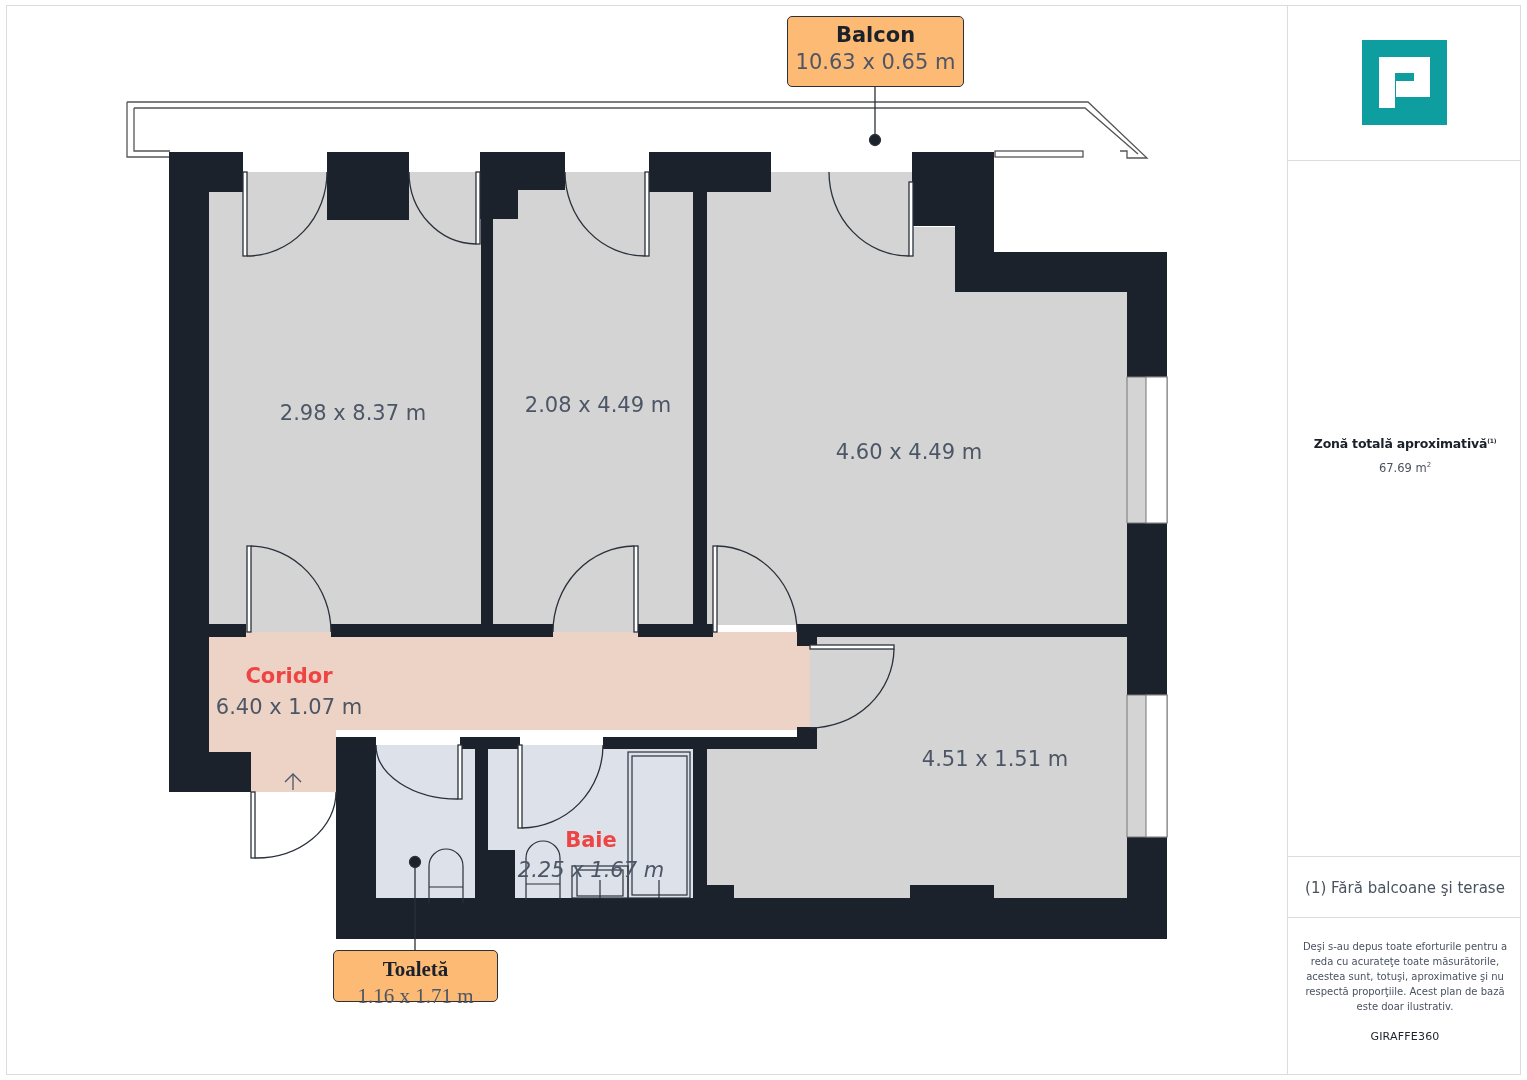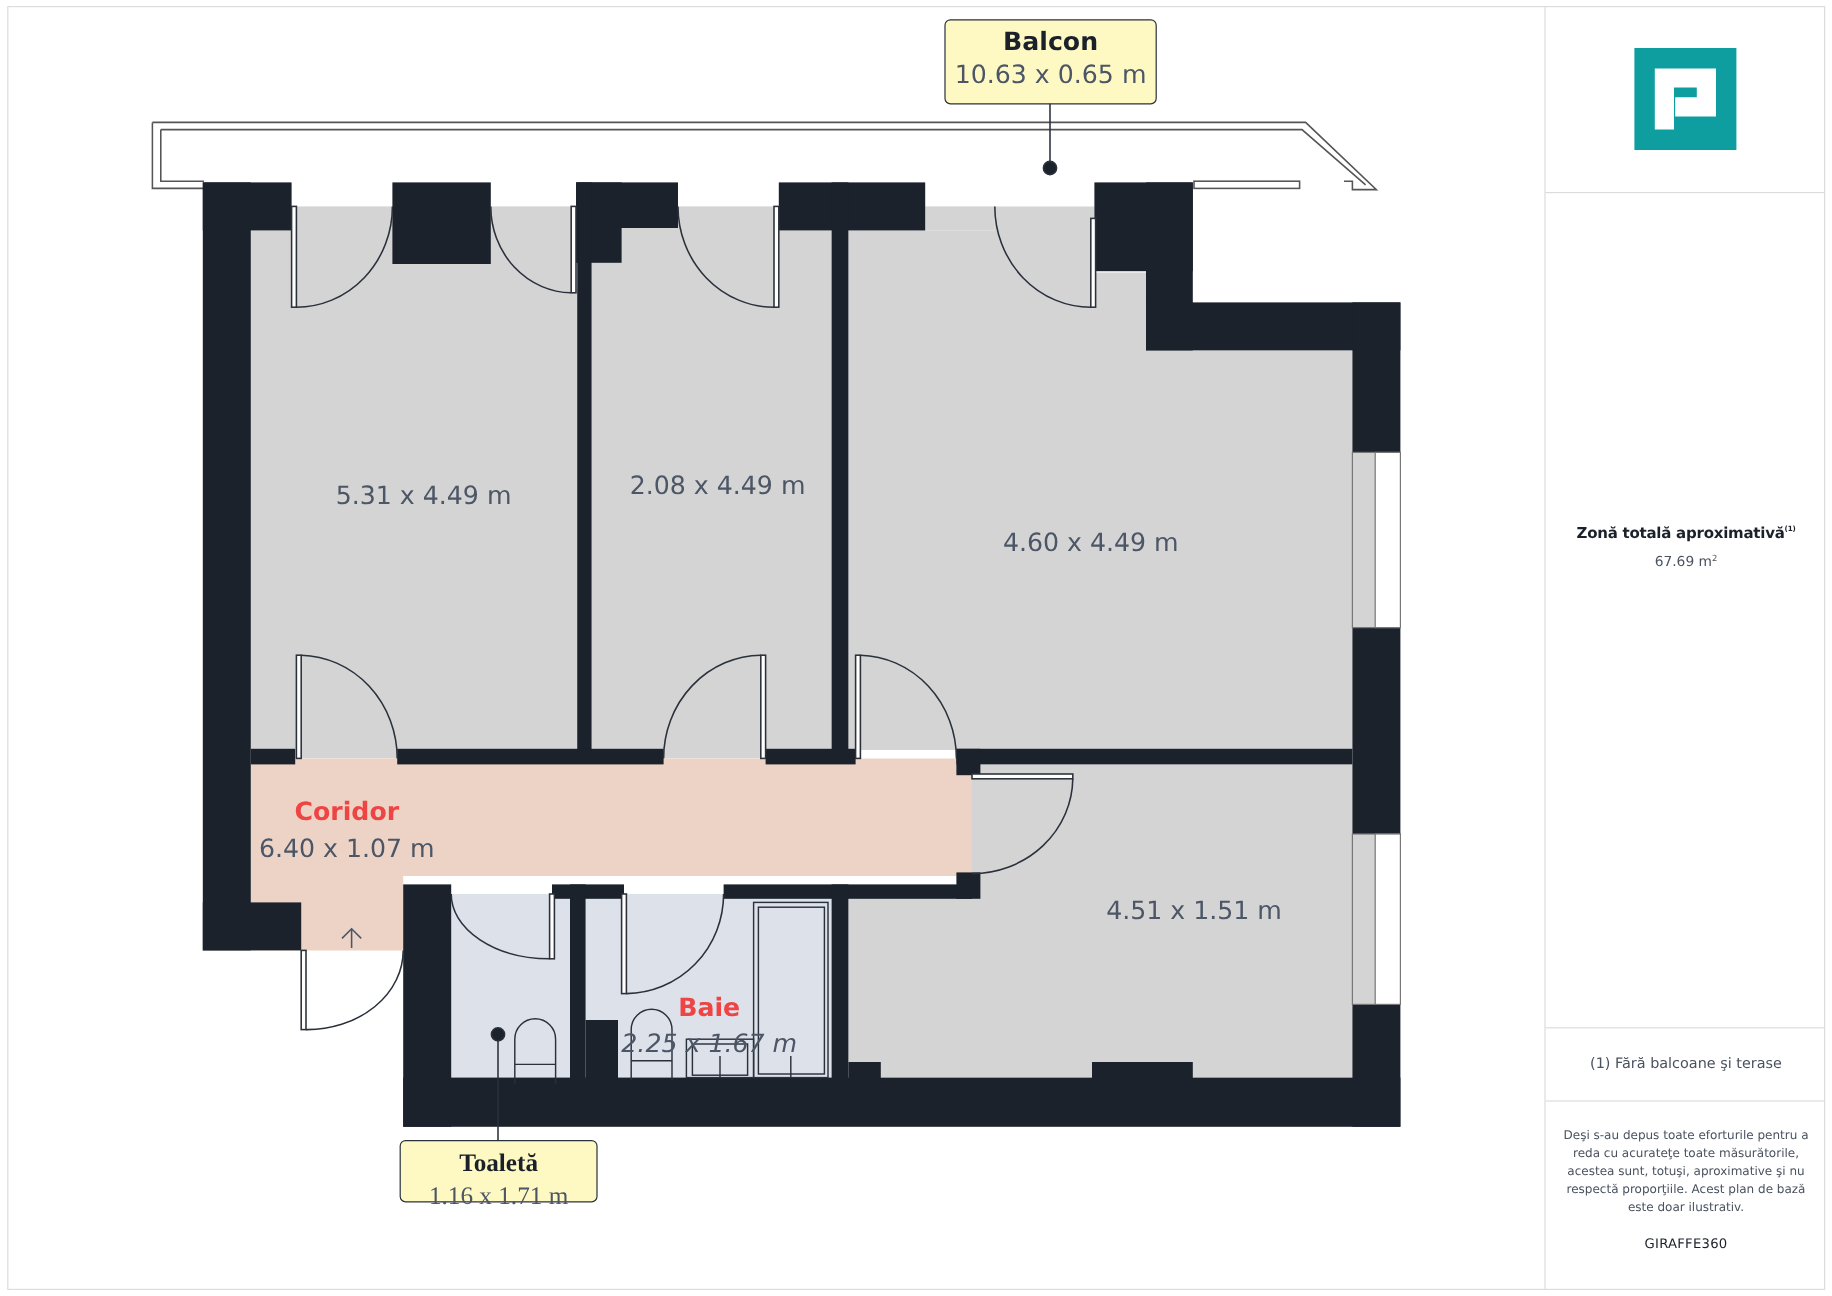--- a/index.html
+++ b/index.html
@@ -15,31 +15,31 @@
     .logo-box { position: absolute; left: 74px; top: 35px; width: 85px; height: 85px; background: #0e9ea0; }
     .side-mid { height: 695px; border-bottom: 1px solid #dcdcdc; position: relative; }
     .area-title { position: absolute; top: 275px; left: 0; width: 234px; text-align: center;
                   font-size: 12.5px; font-weight: bold; color: #1b212a; letter-spacing: -0.2px; }
     .area-title sup { font-size: 6px; }
     .area-value { position: absolute; top: 300px; left: 0; width: 234px; text-align: center;
                   font-size: 11.5px; color: #4a5260; }
     .area-value sup { font-size: 7px; }
     .side-note { height: 60px; border-bottom: 1px solid #dcdcdc; position: relative; }
     .note-text { position: absolute; top: 22px; left: 0; width: 234px; text-align: center;
-                 font-size: 12px; color: #4a5260; }
+                 font-size: 15px; color: #4a5260; }
     .side-disc { position: relative; height: 158px; }
     .disc-text { position: absolute; top: 21px; left: 10px; width: 214px; text-align: center;
                  font-size: 10px; line-height: 15px; color: #4a5260; }
     .brand { position: absolute; top: 112px; left: 0; width: 234px; text-align: center;
              font-size: 11px; color: #1b212a; letter-spacing: 0.2px; }
     .brand b { font-weight: normal; }
     .label { position: absolute; text-align: center; white-space: nowrap; }
     .room-dim { font-size: 21px; color: #4c5666; }
     .room-name { font-size: 21px; font-weight: bold; color: #ef4444; }
-    .callout { position: absolute; background: #fef9c3; border: 1.3px solid #2a313b; border-radius: 5px;
+    .callout { position: absolute; background: #fdba74; border: 1.3px solid #2a313b; border-radius: 5px;
                text-align: center; box-sizing: border-box; }
     .callout .cname { font-size: 21px; font-weight: bold; color: #1b212a; line-height: 26px; margin-top: 5px; }
     .callout .cdim { font-size: 21px; color: #4c5666; line-height: 28px; }
   </style>
 </head>
 <body>
 
 <div class="frame"></div>
 
 <div class="plan-area">
@@ -154,21 +154,21 @@
     </g>
 
     <g stroke="#2a313b" stroke-width="1.3">
       <line x1="875" y1="86" x2="875" y2="138"></line>
       <circle cx="875" cy="140" r="5.5" fill="#1b222c"></circle>
       <line x1="415" y1="862" x2="415" y2="952"></line>
       <circle cx="415" cy="862" r="5.5" fill="#1b222c"></circle>
     </g>
   </svg>
 
-  <div class="label room-dim" style="left:267px; top:396px; width:160px;">5.31 x 4.49 m</div>
+  <div class="label room-dim" style="left:267px; top:396px; width:160px;">2.98 x 8.37 m</div>
   <div class="label room-dim" style="left:512px; top:388px; width:160px;">2.08 x 4.49 m</div>
   <div class="label room-dim" style="left:823px; top:435px; width:160px;">4.60 x 4.49 m</div>
   <div class="label room-name" style="left:203px; top:659px; width:160px;">Coridor</div>
   <div class="label room-dim" style="left:203px; top:690px; width:160px;">6.40 x 1.07 m</div>
   <div class="label room-dim" style="left:909px; top:742px; width:160px;">4.51 x 1.51 m</div>
   <div class="label room-name" style="left:530px; top:823px; width:110px;">Baie</div>
   <div class="label room-dim" style="left:510px; top:853px; width:150px;font-style:italic;">2.25 x 1.67 m</div>
 
   <div class="callout" style="left:781px; top:11px; width:177px; height:71px;">
     <div class="cname">Balcon</div>

